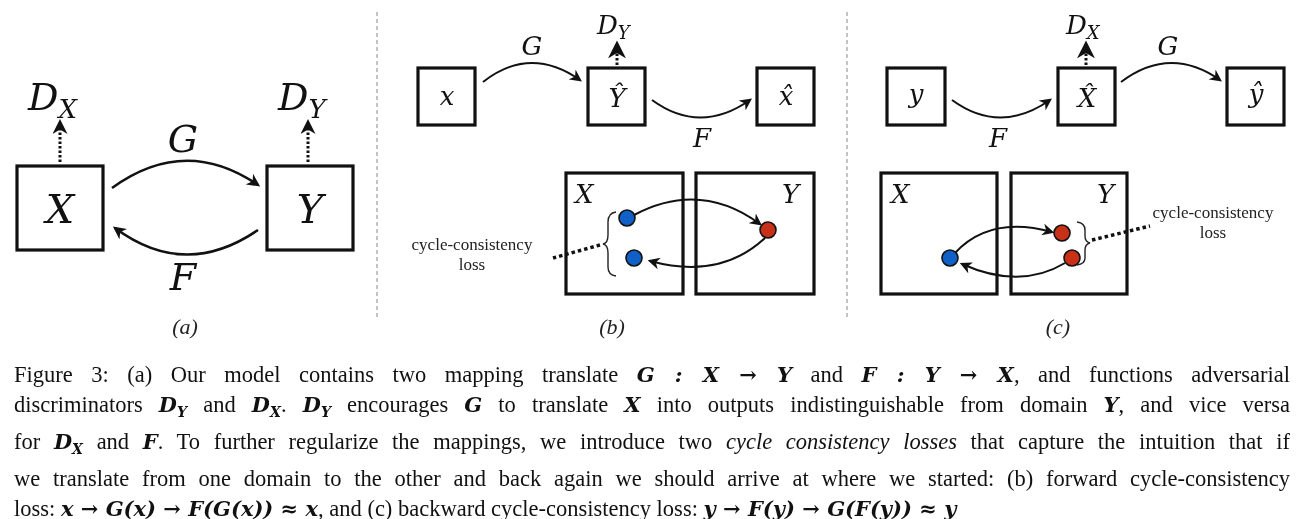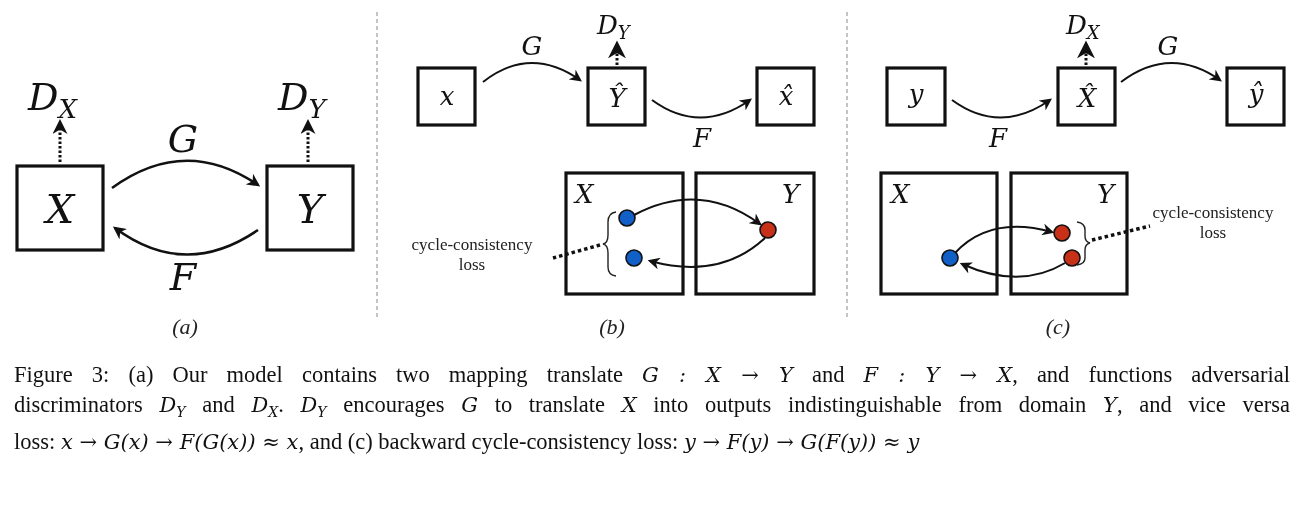--- a/index.html
+++ b/index.html
@@ -16,21 +16,21 @@
   .dot { stroke:#111; stroke-width:1.6; }
   .brace { fill:none; stroke:#222; stroke-width:1.4; }
   #caption {
     position:absolute; left:14px; top:360px; width:1276px;
     font-family:"Liberation Serif","DejaVu Serif",serif;
     font-size:22.5px; line-height:30px; color:#111;
     text-align:justify;
   }
   #caption .line { display:block; white-space:nowrap; text-align-last:justify; }
   #caption .line.last { text-align-last:left; }
-  #caption i.m { font-family:"DejaVu Serif","Liberation Serif",serif; font-style:italic; font-size:21px; }
+  #caption i.m { font-family:"DejaVu Serif","Liberation Serif",serif; font-style:italic; font-size:21px;font-weight:bold; }
   #caption sub { font-size:14px; }
 </style>
 </head>
 <body>
 
 <svg id="fig" viewBox="0 0 1300 345" xmlns="http://www.w3.org/2000/svg">
   <defs>
     <marker id="ah" viewBox="0 0 10 10" refX="8" refY="5" markerWidth="5" markerHeight="5" orient="auto-start-reverse">
       <path d="M0,0 L10,5 L0,10 L3,5 z" fill="#111"></path>
     </marker>
@@ -130,14 +130,16 @@
     <text class="roman" x="1213" y="218" font-size="17" text-anchor="middle">cycle-consistency</text>
     <text class="roman" x="1213" y="238" font-size="17" text-anchor="middle">loss</text>
 
     <text class="roman" x="1058" y="334" font-size="22" text-anchor="middle" font-style="italic">(c)</text>
   </g>
 </svg>
 
 <div id="caption">
   <span class="line"><span>Figure 3: (a) Our model contains two mapping translate </span><i class="m">G : X → Y</i><span> and </span><i class="m">F : Y → X</i><span>, and functions adversarial</span></span>
   <span class="line"><span>discriminators </span><i class="m"><span>D</span><sub>Y</sub></i><span> and </span><i class="m"><span>D</span><sub>X</sub></i><span>. </span><i class="m"><span>D</span><sub>Y</sub></i><span> encourages </span><i class="m">G</i><span> to translate </span><i class="m">X</i><span> into outputs indistinguishable from domain </span><i class="m">Y</i><span>, and vice versa</span></span>
+  <span class="line"><span>for </span><i class="m"><span>D</span><sub>X</sub></i><span> and </span><i class="m">F</i><span>. To further regularize the mappings, we introduce two </span><em>cycle consistency losses</em><span> that capture the intuition that if</span></span>
+  <span class="line">we translate from one domain to the other and back again we should arrive at where we started: (b) forward cycle-consistency</span>
   <span class="line last"><span>loss: </span><i class="m">x → G(x) → F(G(x)) ≈ x</i><span>, and (c) backward cycle-consistency loss: </span><i class="m">y → F(y) → G(F(y)) ≈ y</i></span>
 </div>
 
 </body></html>

